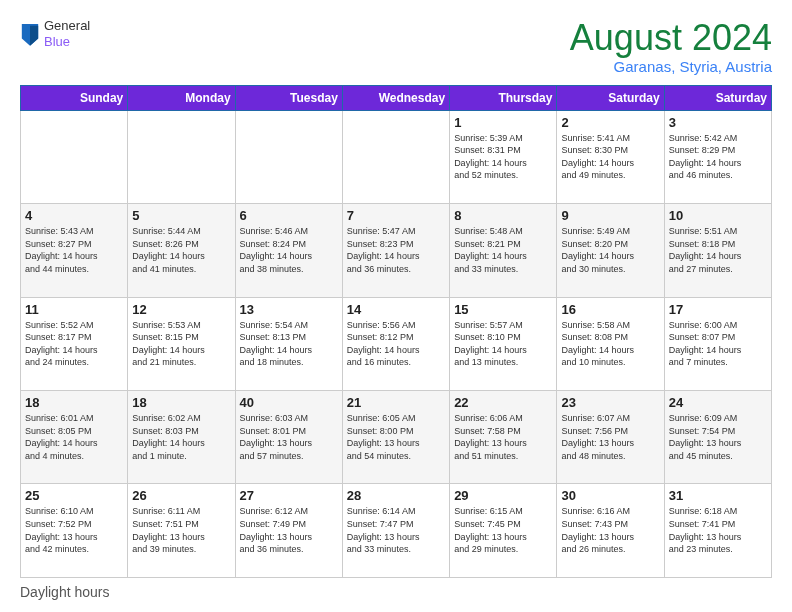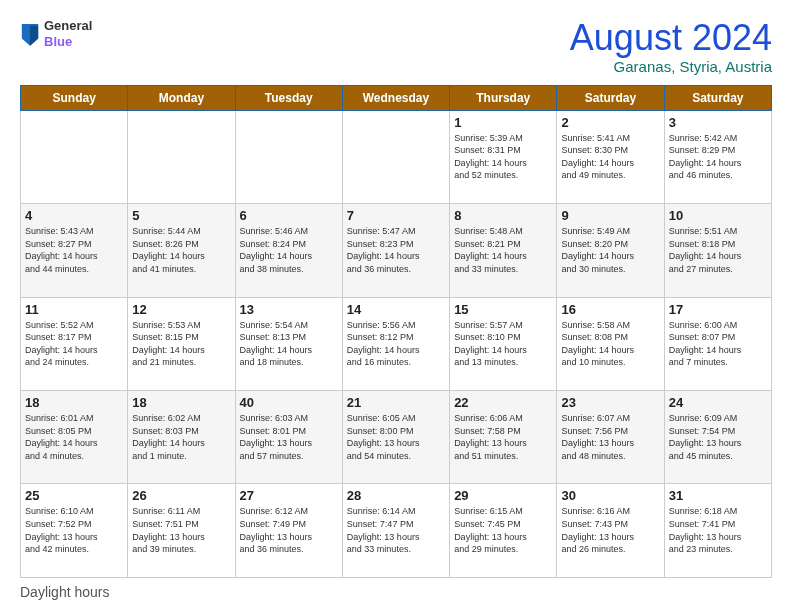--- a/index.html
+++ b/index.html
@@ -23,56 +23,56 @@
       align-items: flex-start;
       margin-bottom: 10px;
     }
     .logo {
       display: flex;
       align-items: center;
       gap: 4px;
     }
     .logo-text {
       font-size: 13px;
-      font-weight: bold;
+      font-weight: normal;
       line-height: 1.2;
     }
     .logo-text .general { color: #333; }
     .logo-text .blue { color: #8b5cf6; }
     .logo-icon {
       width: 20px;
       height: 24px;
     }
     .title-block {
       text-align: right;
     }
     .main-title {
       font-size: 36px;
       font-weight: 300;
-      color: #1d4ed8;
+      color: #15803d;
       line-height: 1.1;
     }
     .subtitle {
       font-size: 15px;
-      color: #0f766e;
+      color: #3b82f6;
     }
     .calendar {
       flex: 1;
       border: 1px solid #ccc;
       border-collapse: collapse;
       width: 100%;
       table-layout: fixed;
     }
     .calendar th {
-      background: #a16207;
+      background: #6d28d9;
       color: #fff;
       font-size: 12px;
       font-weight: 600;
       padding: 5px 4px;
-      text-align: center;
+      text-align: right;
       border: 1px solid #2068a8;
     }
     .calendar td {
       border: 1px solid #ccc;
       vertical-align: top;
       padding: 4px 4px 4px 4px;
       font-size: 9.5px;
       color: #333;
       background: #fff;
       height: 88px;

